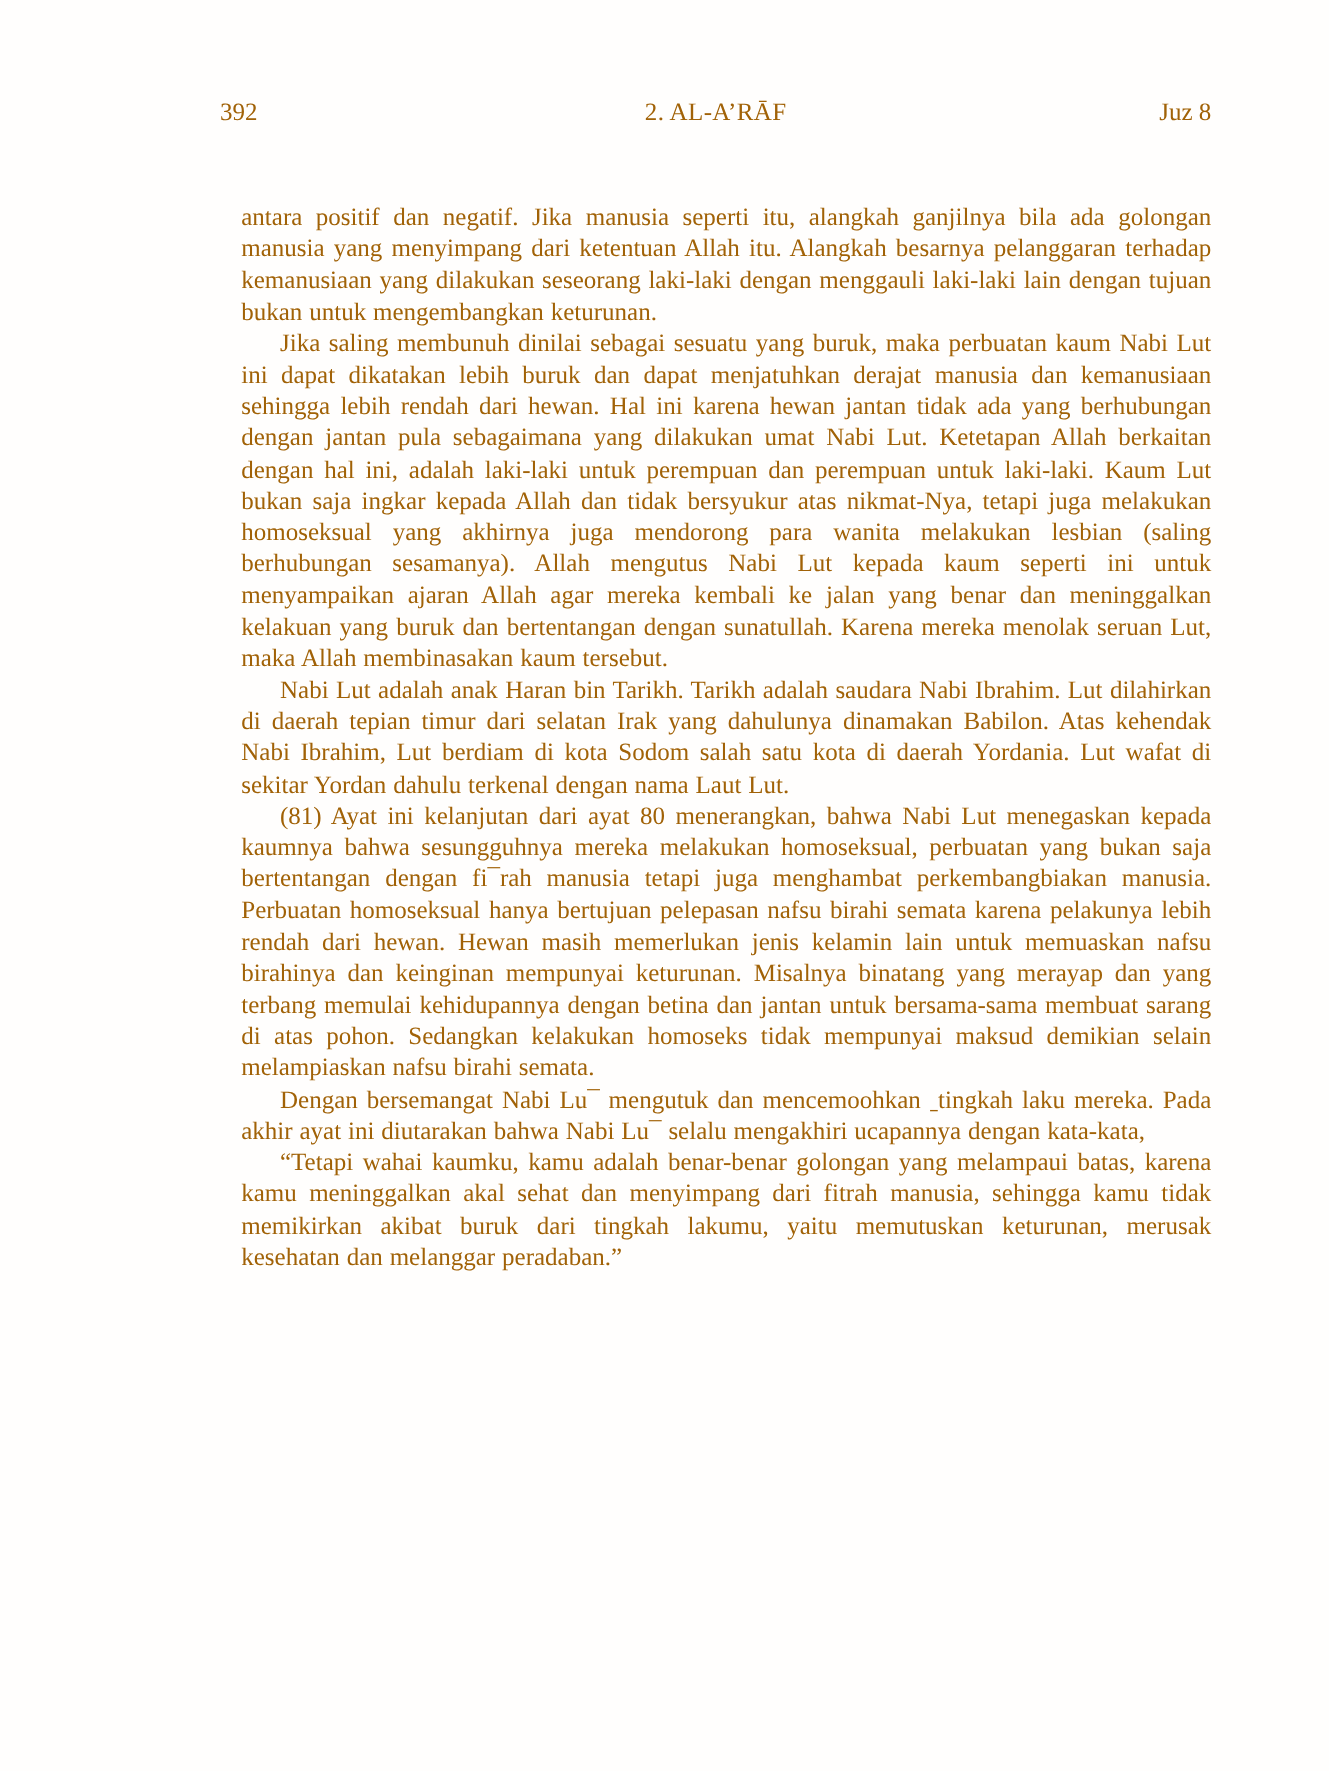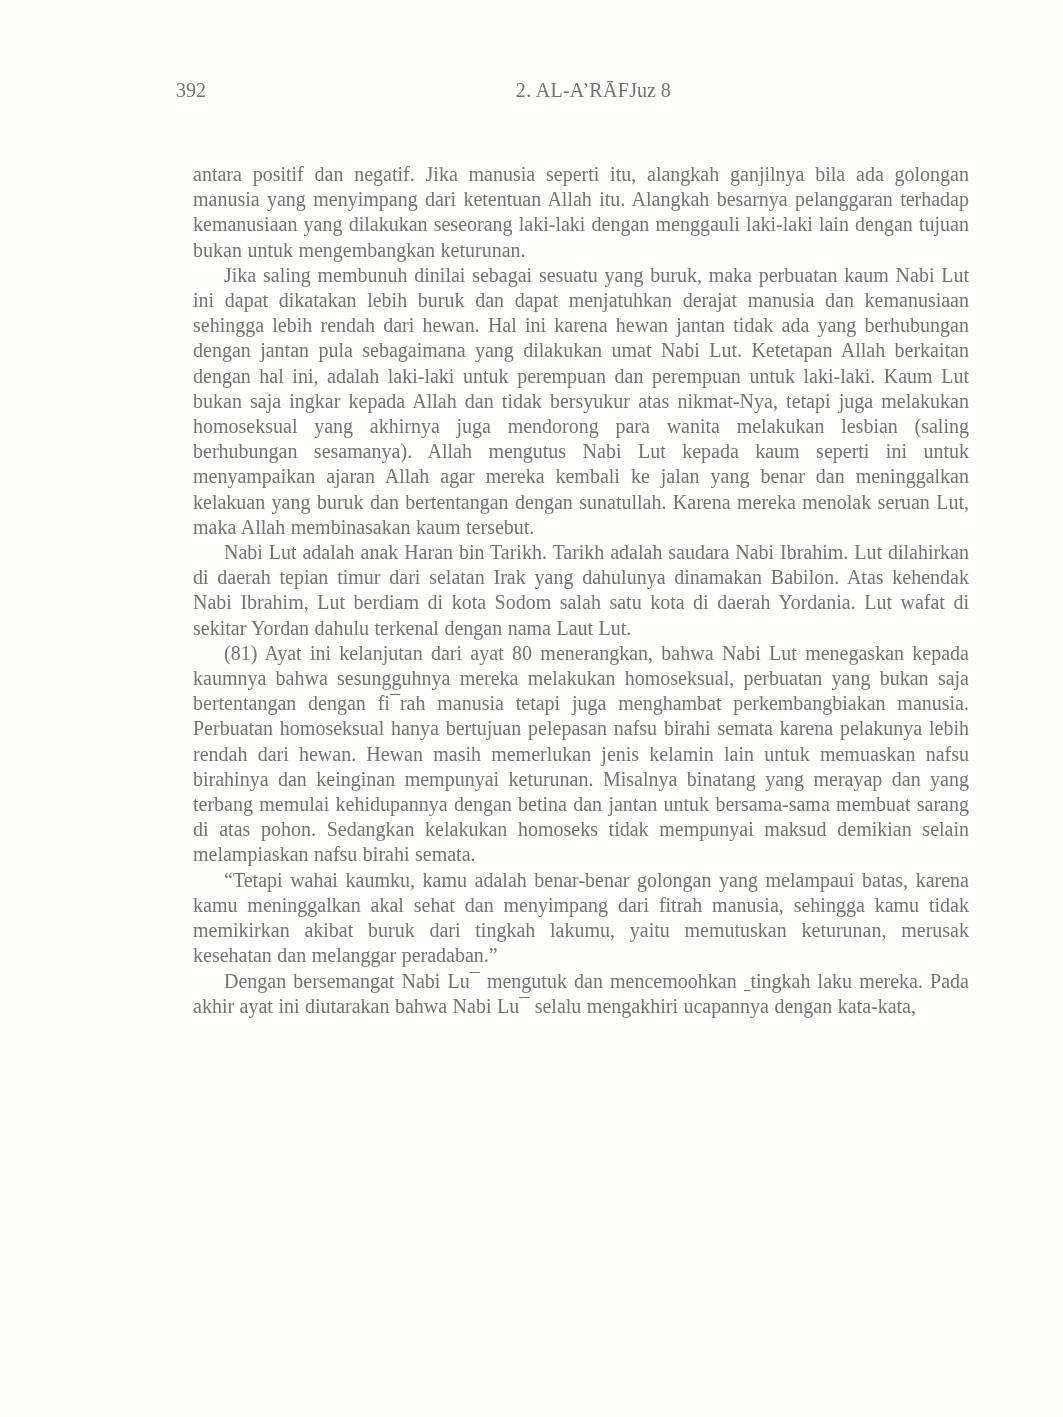--- a/index.html
+++ b/index.html
@@ -7,35 +7,35 @@
     padding: 0;
     background: #ffffff;
   }
   .page {
     position: relative;
     width: 1063px;
     height: 1417px;
     background: #fffefd;
     box-sizing: border-box;
     padding: 78px 94px 0 176px;
-    color: #737373;
+    color: #a16207;
     font-family: "Liberation Serif", "DejaVu Serif", serif;
     overflow: hidden;
   }
   .page-header {
     display: grid;
     grid-template-columns: 1fr auto 1fr;
     align-items: baseline;
     font-size: 20px;
     line-height: 25px;
     white-space: nowrap;
   }
   .page-header .hdr-left  { text-align: left; }
   .page-header .hdr-center{ text-align: center; letter-spacing: 0.3px; }
-  .page-header .hdr-right { }
+  .page-header .hdr-right { text-align: right; }
   .page-body {
     margin-top: 59px;
     font-size: 20px;
     line-height: 25.2px;
     text-align: justify;
     margin-left: 17px;
   }
   .para {
     margin: 0;
     word-spacing: 0.5px;
@@ -52,16 +52,16 @@
     <span class="hdr-left">392</span>
     <span class="hdr-center">2. AL-A’RĀF</span>
     <span class="hdr-right">Juz 8</span>
   </header>
 
   <main class="page-body">
       <p class="para">antara positif dan negatif. Jika manusia seperti itu, alangkah ganjilnya bila ada golongan manusia yang menyimpang dari ketentuan Allah itu. Alangkah besarnya pelanggaran terhadap kemanusiaan yang dilakukan seseorang laki-laki dengan menggauli laki-laki lain dengan tujuan bukan untuk mengembangkan keturunan.</p>
       <p class="para indent">Jika saling membunuh dinilai sebagai sesuatu yang buruk, maka perbuatan kaum Nabi Lut ini dapat dikatakan lebih buruk dan dapat menjatuhkan derajat manusia dan kemanusiaan sehingga lebih rendah dari hewan. Hal ini karena hewan jantan tidak ada yang berhubungan dengan jantan pula sebagaimana yang dilakukan umat Nabi Lut. Ketetapan Allah berkaitan dengan hal ini, adalah laki-laki untuk perempuan dan perempuan untuk laki-laki. Kaum Lut bukan saja ingkar kepada Allah dan tidak bersyukur atas nikmat-Nya, tetapi juga melakukan homoseksual yang akhirnya juga mendorong para wanita melakukan lesbian (saling berhubungan sesamanya). Allah mengutus Nabi Lut kepada kaum seperti ini untuk menyampaikan ajaran Allah agar mereka kembali ke jalan yang benar dan meninggalkan kelakuan yang buruk dan bertentangan dengan sunatullah. Karena mereka menolak seruan Lut, maka Allah membinasakan kaum tersebut.</p>
       <p class="para indent">Nabi Lut adalah anak Haran bin Tarikh. Tarikh adalah saudara Nabi Ibrahim. Lut dilahirkan di daerah tepian timur dari selatan Irak yang dahulunya dinamakan Babilon. Atas kehendak Nabi Ibrahim, Lut berdiam di kota Sodom salah satu kota di daerah Yordania. Lut wafat di sekitar Yordan dahulu terkenal dengan nama Laut Lut.</p>
       <p class="para indent">(81) Ayat ini kelanjutan dari ayat 80 menerangkan, bahwa Nabi Lut menegaskan kepada kaumnya bahwa sesungguhnya mereka melakukan homoseksual, perbuatan yang bukan saja bertentangan dengan fi¯rah manusia tetapi juga menghambat perkembangbiakan manusia. Perbuatan homoseksual hanya bertujuan pelepasan nafsu birahi semata karena pelakunya lebih rendah dari hewan. Hewan masih memerlukan jenis kelamin lain untuk memuaskan nafsu birahinya dan keinginan mempunyai keturunan. Misalnya binatang yang merayap dan yang terbang memulai kehidupannya dengan betina dan jantan untuk bersama-sama membuat sarang di atas pohon. Sedangkan kelakukan homoseks tidak mempunyai maksud demikian selain melampiaskan nafsu birahi semata.</p>
+      <p class="para indent">Dengan bersemangat Nabi Lu¯ mengutuk dan mencemoohkan ˍtingkah laku mereka. Pada akhir ayat ini diutarakan bahwa Nabi Lu¯ selalu mengakhiri ucapannya dengan kata-kata,</p>
       <p class="para indent">“Tetapi wahai kaumku, kamu adalah benar-benar golongan yang melampaui batas, karena kamu meninggalkan akal sehat dan menyimpang dari fitrah manusia, sehingga kamu tidak memikirkan akibat buruk dari tingkah lakumu, yaitu memutuskan keturunan, merusak kesehatan dan melanggar peradaban.”</p>
-      <p class="para indent">Dengan bersemangat Nabi Lu¯ mengutuk dan mencemoohkan ˍtingkah laku mereka. Pada akhir ayat ini diutarakan bahwa Nabi Lu¯ selalu mengakhiri ucapannya dengan kata-kata,</p>
     </main>
 </div>
 
 </body></html>

